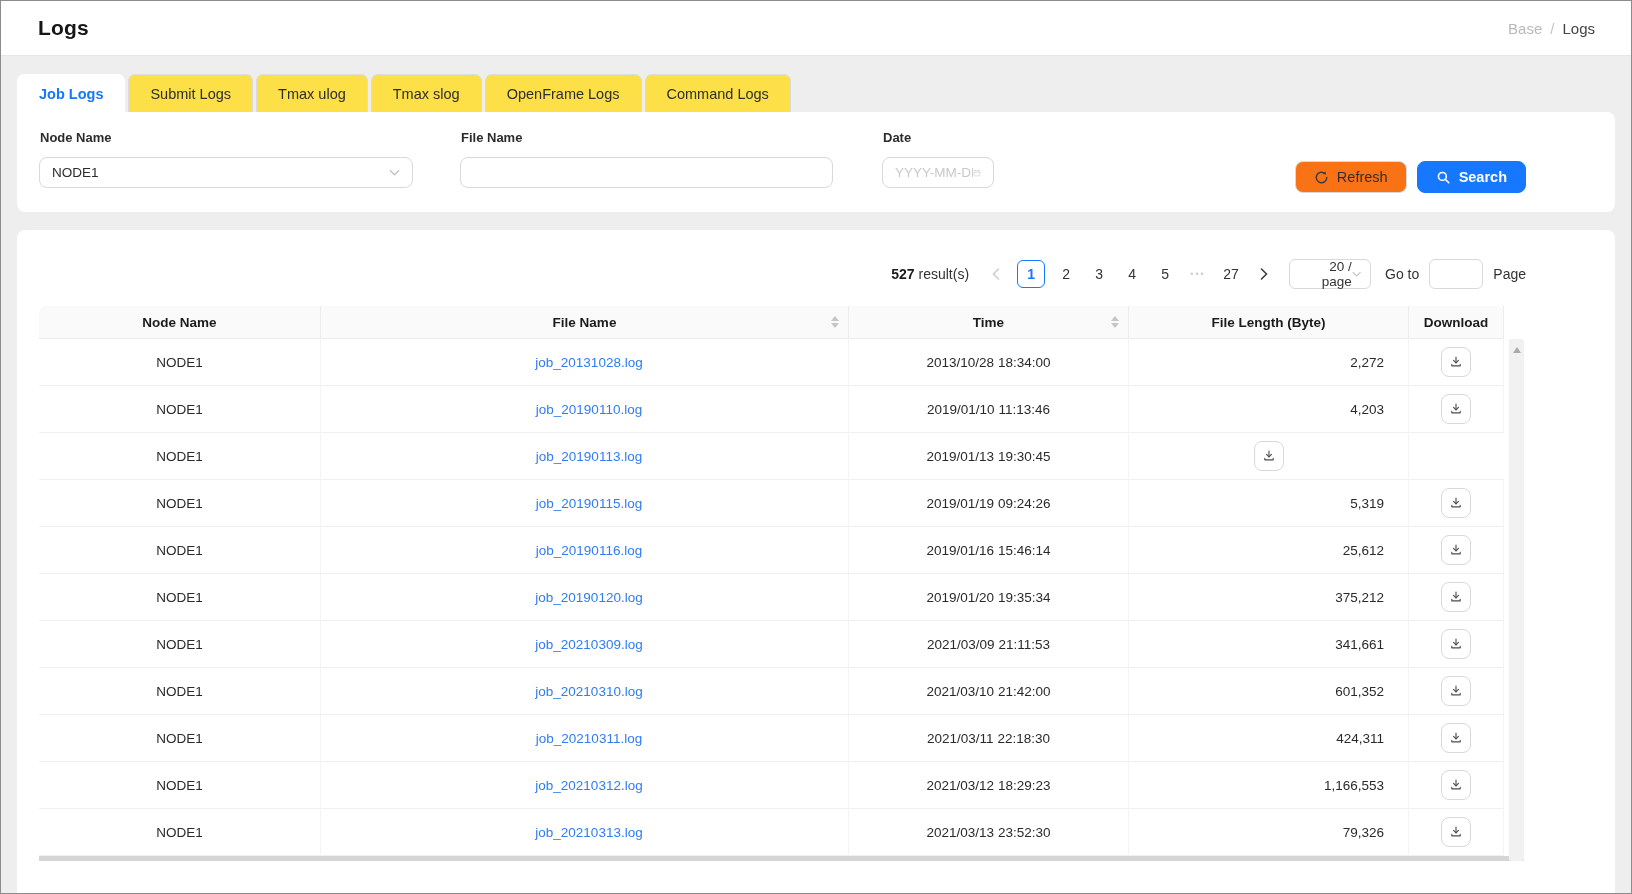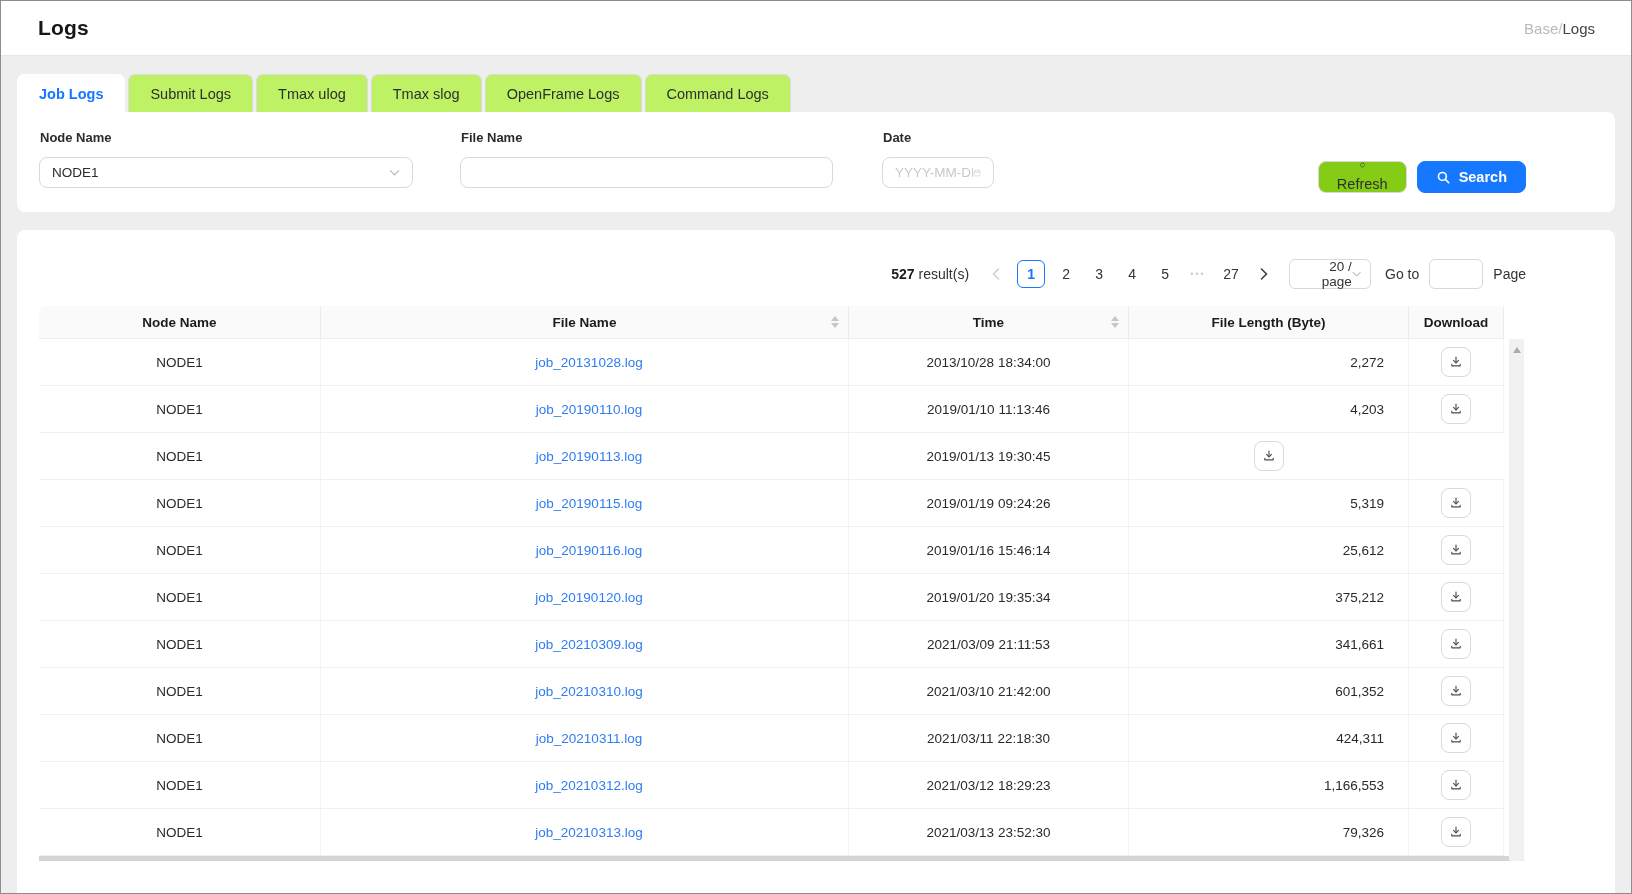--- a/index.html
+++ b/index.html
@@ -18,30 +18,30 @@
     overflow: hidden;
   }
   
   .topbar {
     height: 55px; background: #ffffff;
     border-bottom: 1px solid #e6e6e6;
     display: flex; align-items: center; justify-content: space-between;
     padding: 0 36px 0 37px;
   }
   .page-title { font-size: 21px; font-weight: 700; color: #161616; letter-spacing: .2px; }
-  .breadcrumb { font-size: 15px; color: #b9b9b9; display: flex; gap: 0; align-items: center; }
+  .breadcrumb { font-size: 15px; color: #b9b9b9; display: flex; gap: 8px; align-items: center; }
   .breadcrumb .sep { color: #c4c4c4; }
   .breadcrumb .current { color: #434343; font-weight: 500; }
 
   
   .tab-bar { display: flex; gap: 3px; margin: 18px 16px 0 16px; height: 38px; }
   .tab {
     display: flex; align-items: center;
     padding: 0 21px; font-size: 14.5px; color: #2e2e2e;
-    background: #bef264; border: 1px solid #dbdbdb; border-bottom: none;
+    background: #fde047; border: 1px solid #dbdbdb; border-bottom: none;
     border-radius: 7px 7px 0 0; cursor: pointer; white-space: nowrap;
   }
   .tab.active { background: #ffffff; border-color: #ffffff; color: #1677ff; font-weight: 700; }
 
   
   .filter-card {
     margin: 0 16px; background: #ffffff; height: 100px;
     border-radius: 0 8px 8px 8px; padding: 14px 22px 0 22px;
     display: flex; align-items: flex-start;
   }
@@ -61,21 +61,21 @@
     font-family: "Liberation Sans", sans-serif; color: #2b2b2b; background: transparent;
   }
   .date-box input { width: 78px; }
   .date-box input::placeholder, .text-input input::placeholder { color: #c9c9c9; }
   .filter-actions { margin-left: auto; margin-right: 67px; padding-top: 35px; display: flex; gap: 10px; }
   .btn {
     height: 32px; border-radius: 8px; font-size: 14.5px; cursor: pointer;
     display: inline-flex; align-items: center; gap: 8px; padding: 0 18px;
     font-family: "Liberation Sans", sans-serif;
   }
-  .btn-refresh { background: #84cc16; border: 1px solid #d9d9d9; color: #303030; flex-direction: column; }
+  .btn-refresh { background: #f97316; border: 1px solid #d9d9d9; color: #303030; }
   .btn-search { background: #1677ff; border: 1px solid #1677ff; color: #fff; font-weight: 600; }
 
   
   .results-card {
     margin: 18px 16px 0 16px; background: #ffffff; height: 663px;
     border-radius: 8px 8px 0 0; padding: 0 22px; overflow: hidden; position: relative;
   }
   .toolbar {
     margin-top: 28px; height: 32px; padding-right: 67px;
     display: flex; align-items: center; justify-content: flex-end; gap: 10px;

